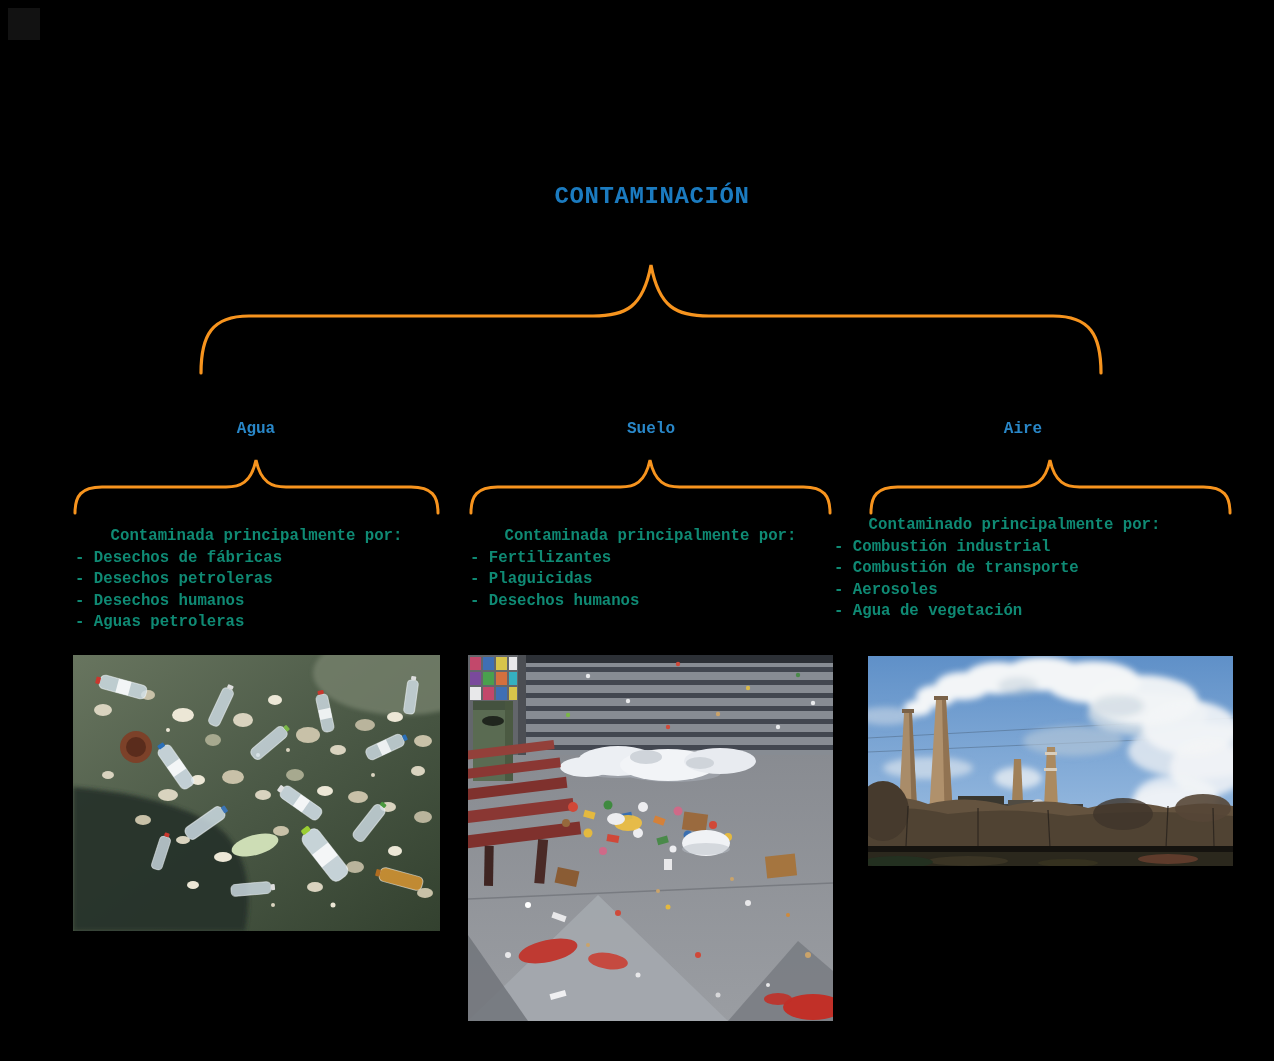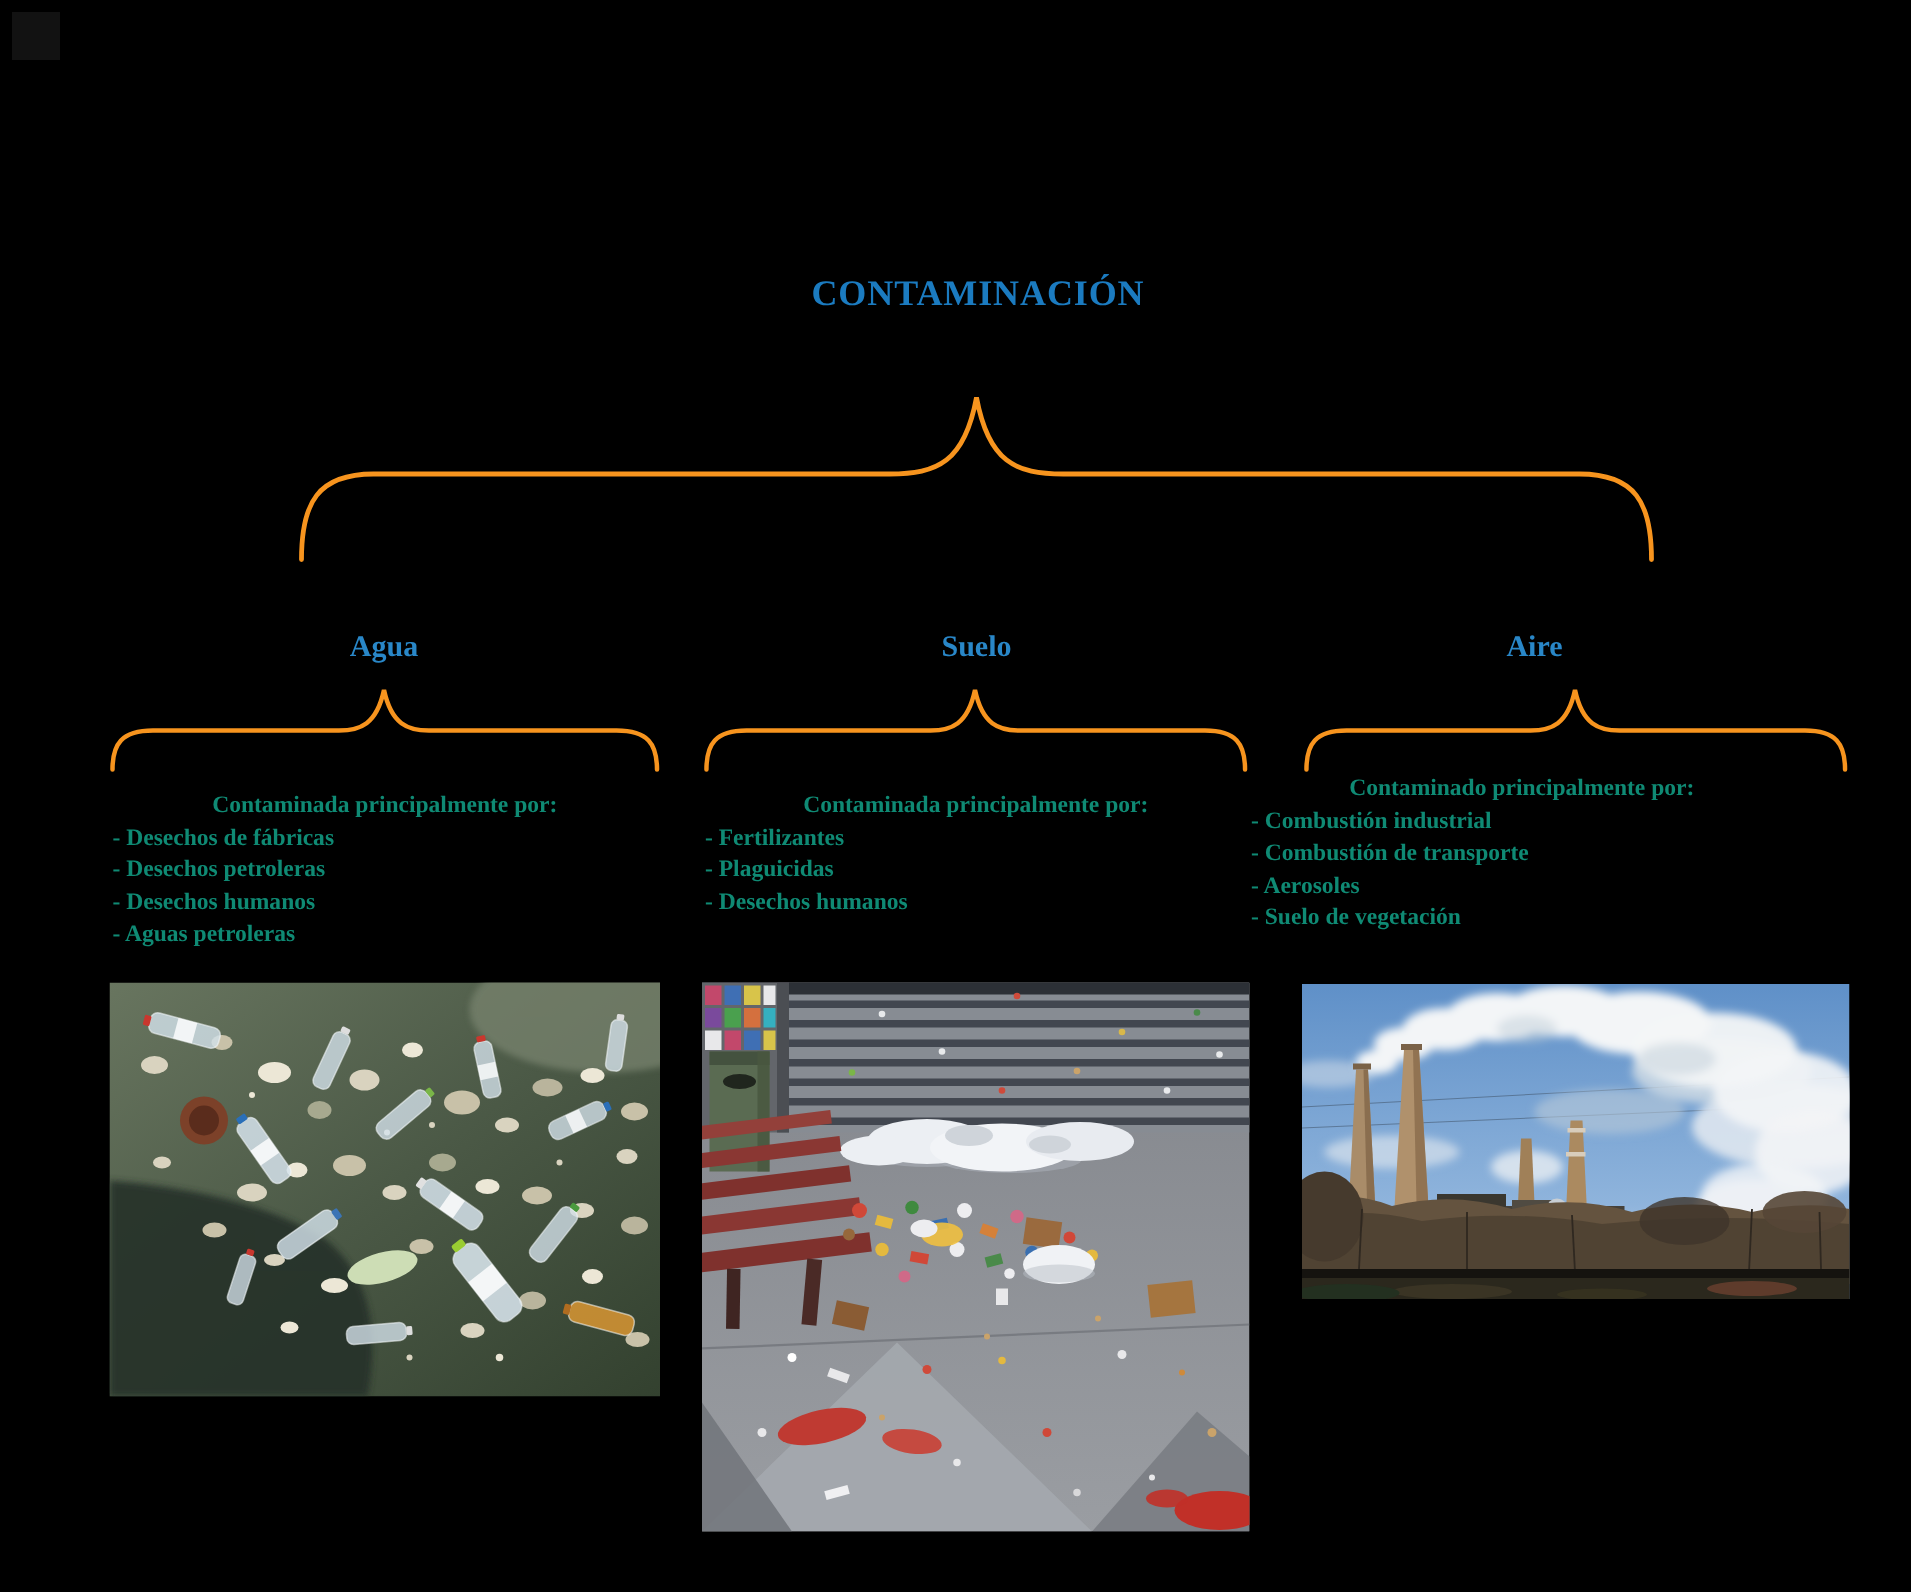--- a/index.html
+++ b/index.html
@@ -1,37 +1,37 @@
 <!DOCTYPE html>
 <html style="--background: #000000; --title-blue: #1B7BC0; --heading-blue: #2987C8; --text-green: #0F8A74; --brace-orange: #F7941E;"><head>
 <meta charset="utf-8">
 <style>
   html,body { margin:0; padding:0; background:#000; }
   .canvas {
     position:relative; width:1234px; height:1061px;
     background:var(--background,#000);
-    font-family:Liberation Serif, serif;
+    font-family:Liberation Mono, monospace;
     overflow:hidden;
   }
   .corner-square {
     position:absolute; left:8px; top:8px; width:32px; height:32px;
     background:#121212;
   }
   .title {
     position:absolute; left:652px; top:183px; transform:translateX(-50%);
     margin:0; color:var(--title-blue,#1b7bc0);
     font-size:24px; font-weight:bold; letter-spacing:0.6px; white-space:nowrap;
   }
   .brace { position:absolute; }
   .brace path { fill:none; stroke:var(--brace-orange,#f7941e); stroke-linecap:round; }
   .brace.main path { stroke-width:3.2px; }
   .brace.small path { stroke-width:3px; }
   .heading {
     position:absolute; top:420px; transform:translateX(-50%);
-    color:var(--heading-blue,#2987c8); font-size:20px; font-weight:bold; white-space:nowrap;
+    color:var(--heading-blue,#2987c8); font-size:16px; font-weight:bold; white-space:nowrap;
   }
   .heading.agua  { left:256px; }
   .heading.suelo { left:651px; }
   .heading.aire  { left:1023px; }
   .textblock {
     position:absolute; color:var(--text-green,#0f8a74);
     font-size:15.7px; font-weight:bold; line-height:21.6px;
   }
   .textblock .intro { text-align:center; }
   .textblock .item  { text-align:left; padding-left:2px; white-space:nowrap; }
@@ -351,21 +351,21 @@
 
   <div class="heading aire">Aire</div>
   <svg class="brace small" style="left:868px; top:456px;" width="365" height="60" viewBox="0 0 369 60" preserveAspectRatio="none">
     <path d="M 3 57 C 3 40 9 31 30 31 L 154 31 C 168 31 179 27 184 4 C 189 27 200 31 214 31 L 339 31 C 360 31 366 40 366 57"></path>
   </svg>
   <div class="textblock aire">
     <div class="intro">Contaminado principalmente por:</div>
     <div class="item">- Combustión industrial</div>
     <div class="item">- Combustión de transporte</div>
     <div class="item">- Aerosoles</div>
-    <div class="item">- Suelo de vegetación</div>
+    <div class="item">- Agua de vegetación</div>
   </div>
 
   <svg class="photo factory" width="365" height="210" viewBox="0 0 365 210" aria-label="factory-smokestacks-photo">
     <defs>
       <linearGradient id="sky" x1="0" y1="0" x2="0" y2="1">
         <stop offset="0" stop-color="#5f90c8"></stop>
           <stop offset="0.7" stop-color="#8fb4dc"></stop>
           <stop offset="1" stop-color="#c3d6ea"></stop>
       </linearGradient>
       <filter id="fblur" x="-40%" y="-40%" width="180%" height="180%">

